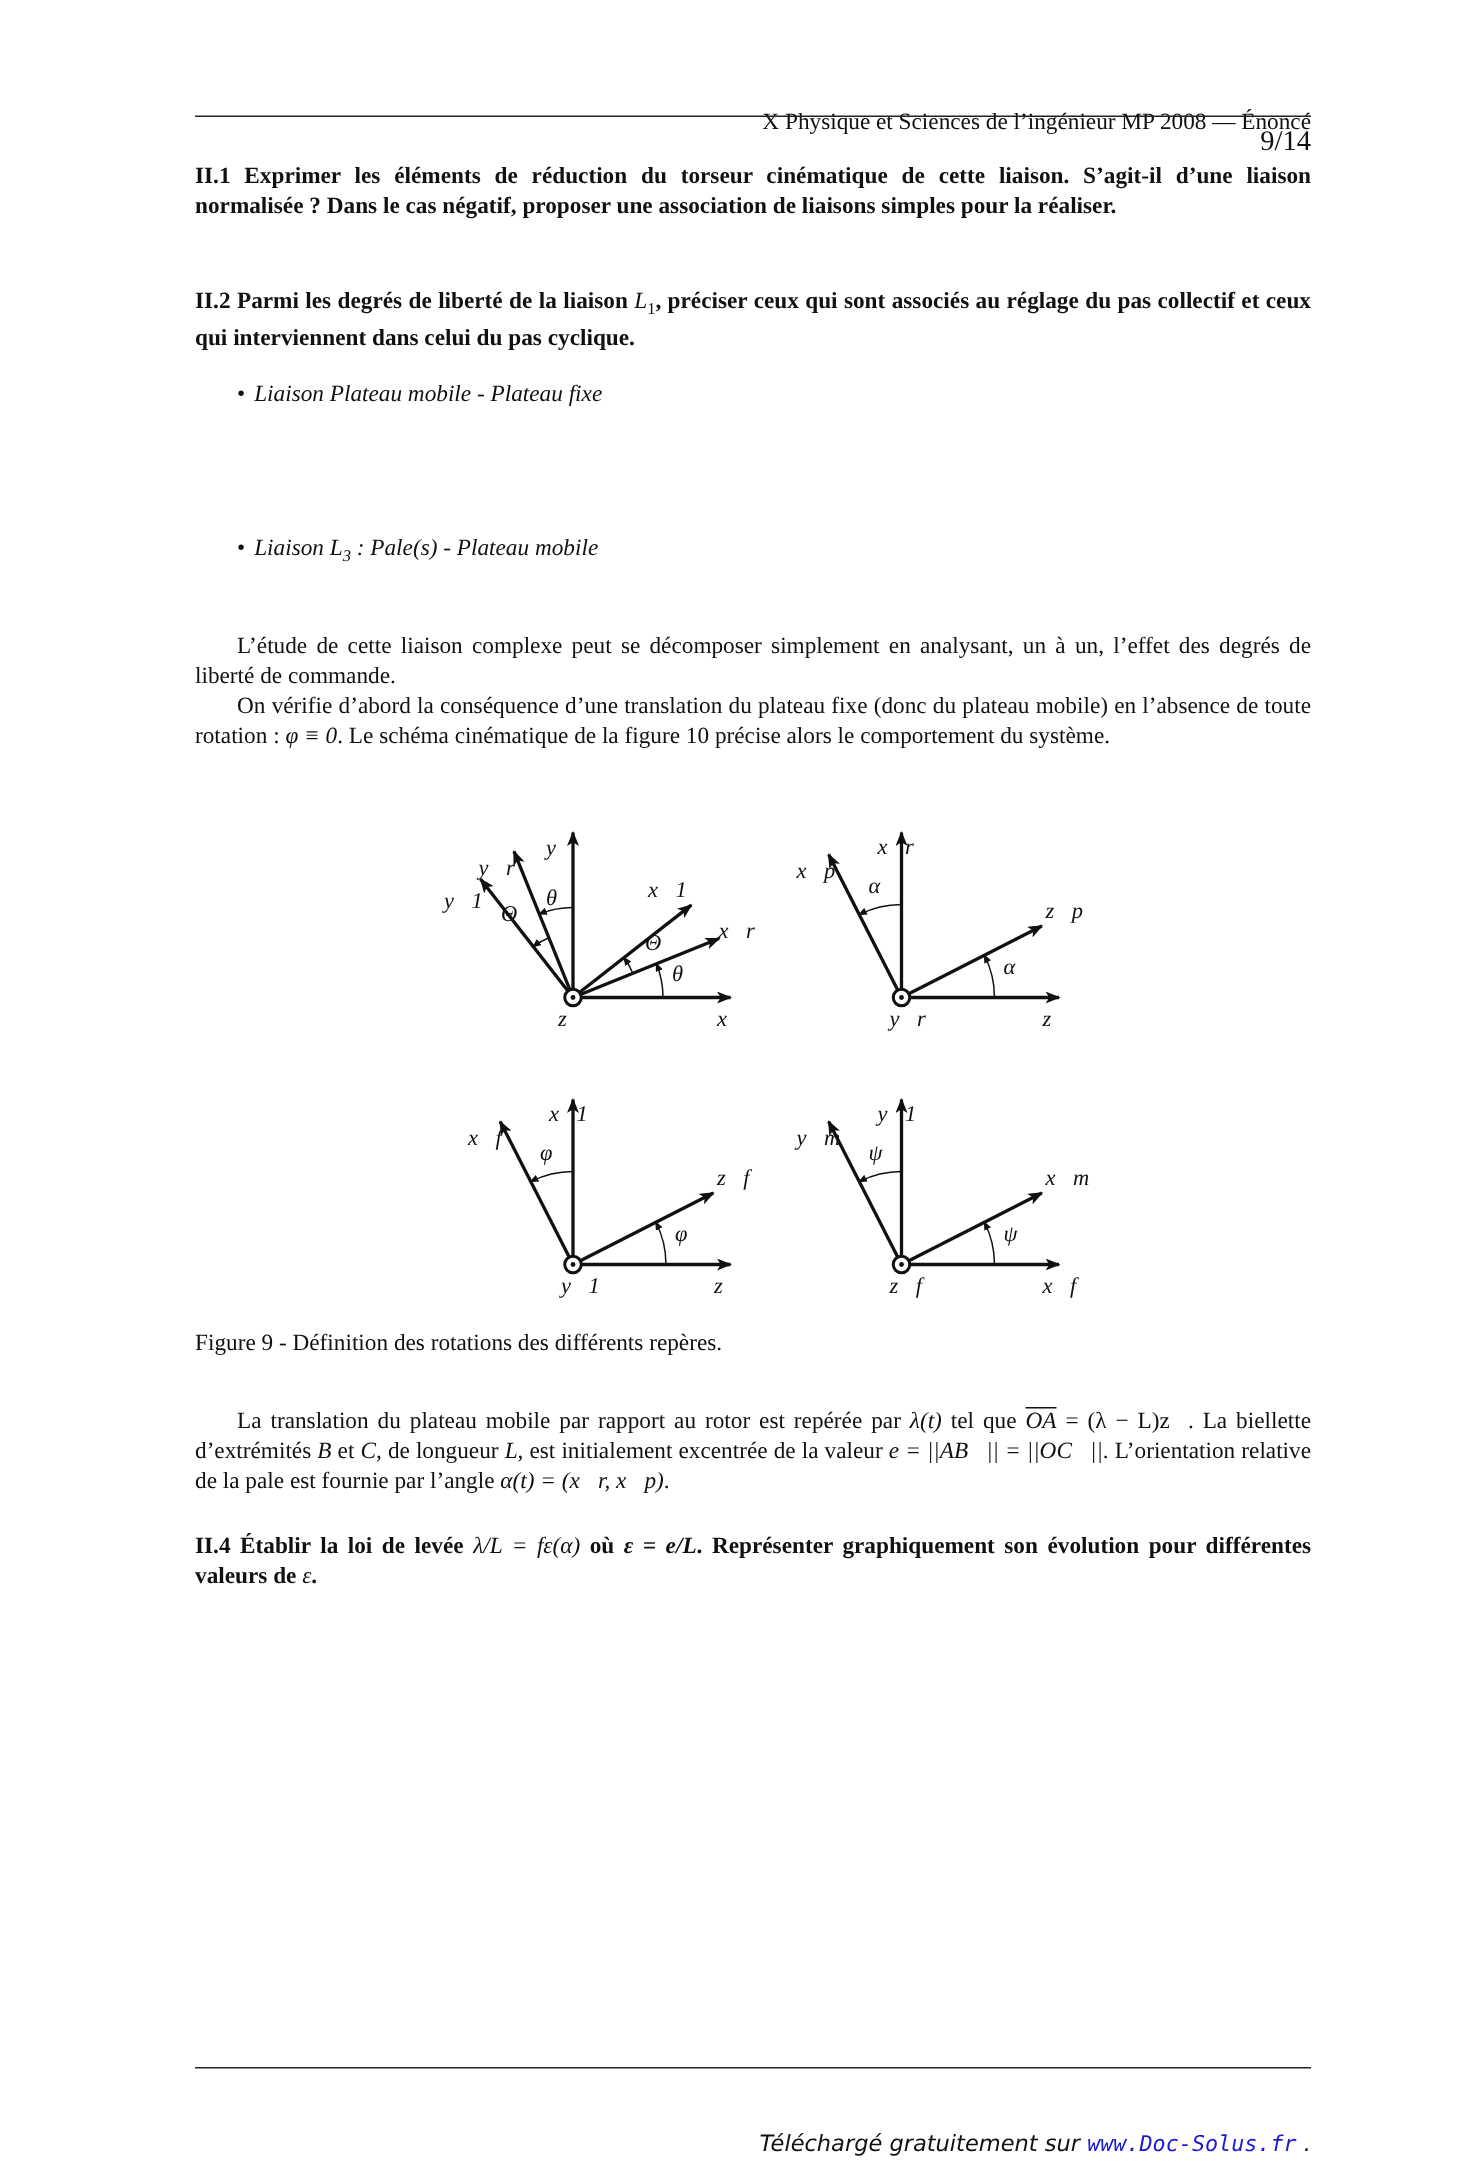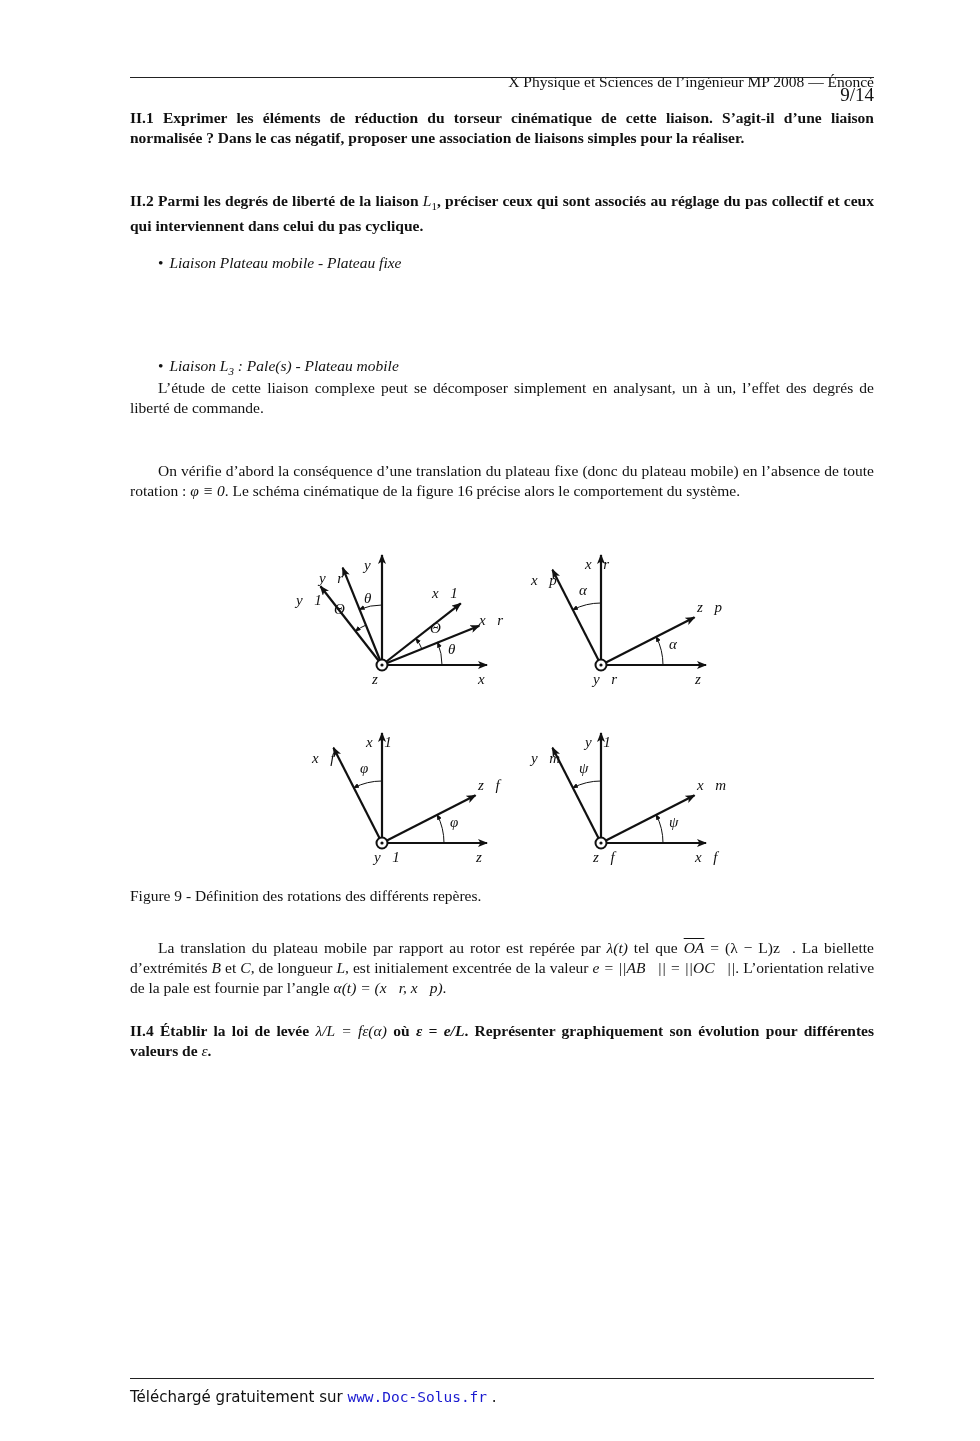--- a/index.html
+++ b/index.html
@@ -16,22 +16,22 @@
   .q { font-weight: bold; }
   .bullet { position: absolute; left: 158px; font-family: "Liberation Serif", serif; font-size: 15.5px; font-style: italic; }
   .bullet .dot { font-style: normal; margin-right: 6px; }
   .para { text-indent: 28px; }
   .math { font-style: italic; }
   .figure { position: absolute; left: 280px; top: 540px; width: 450px; height: 340px; }
   .figure svg text { font-family: "Liberation Serif", serif; font-style: italic; font-size: 15px; fill: #111; }
   .caption { position: absolute; left: 130px; top: 887px; width: 744px; text-align: left;
              font-family: "Liberation Serif", serif; font-size: 15.5px; }
   .footer-rule { position: absolute; left: 130px; top: 1378px; width: 744px; height: 1px; background: #222; }
-  .footer { position: absolute; left: 130px; top: 1388px; width: 744px; text-align: left;
-            font-family: "DejaVu Sans", sans-serif; font-size: 15px; }
+  .footer { position: absolute; left: 130px; top: 1420px; width: 744px; text-align: right;
+            font-family: "DejaVu Sans", sans-serif; font-size: 15px; font-style: italic; }
   .footer a { color: #1a1ad0; text-decoration: none; font-family: "DejaVu Sans Mono", monospace; font-size: 14.5px; }
   .ol { text-decoration: overline; font-style: italic; }
 </style>
 </head>
 <body>
 
 <div class="page">
 
   <div class="header">
     <div class="header-title">X Physique et Sciences de l’ingénieur MP 2008 — Énoncé</div>
@@ -41,23 +41,23 @@
 
   <div class="block q" style="top:108px">II.1 Exprimer les éléments de réduction du torseur cinématique de cette liaison. S’agit-il d’une liaison normalisée ? Dans le cas négatif, proposer une association de liaisons simples pour la réaliser.</div>
 
   <div class="block q" style="top:191px"><span>II.2 Parmi les degrés de liberté de la liaison </span><span class="math" style="font-weight:normal">L</span><sub style="font-weight:normal;font-size:11px">1</sub><span>, préciser ceux qui sont associés au réglage du pas collectif et ceux qui interviennent dans celui du pas cyclique.</span></div>
 
   <div class="bullet" style="top:254px"><span class="dot">•</span><span>Liaison Plateau mobile - Plateau fixe</span></div>
 
 
   <div class="bullet" style="top:357px"><span class="dot">•</span><span>Liaison L</span><sub style="font-size:11px">3</sub><span> : Pale(s) - Plateau mobile</span></div>
 
-  <div class="block para" style="top:378px">L’étude de cette liaison complexe peut se décomposer simplement en analysant, un à un, l’effet des degrés de liberté de commande.</div>
+  <div class="block para" style="top:421px">L’étude de cette liaison complexe peut se décomposer simplement en analysant, un à un, l’effet des degrés de liberté de commande.</div>
 
-  <div class="block para" style="top:461px"><span>On vérifie d’abord la conséquence d’une translation du plateau fixe (donc du plateau mobile) en l’absence de toute rotation : </span><span class="math">φ ≡ 0</span><span>. Le schéma cinématique de la figure 16 précise alors le comportement du système.</span></div>
+  <div class="block para" style="top:461px"><span>On vérifie d’abord la conséquence d’une translation du plateau fixe (donc du plateau mobile) en l’absence de toute rotation : </span><span class="math">φ ≡ 0</span><span>. Le schéma cinématique de la figure 10 précise alors le comportement du système.</span></div>
 
   <div class="figure">
     <svg width="450" height="340" viewBox="0 0 450 340">
       <defs>
         <marker id="ah" markerWidth="10" markerHeight="8" refX="9" refY="4" orient="auto" markerUnits="userSpaceOnUse">
           <path d="M0,0 L10,4 L0,8 L2.5,4 Z" fill="#111"></path>
         </marker>
         <marker id="sa" markerWidth="6" markerHeight="5" refX="5" refY="2.5" orient="auto" markerUnits="userSpaceOnUse">
           <path d="M0,0 L6,2.5 L0,5 Z" fill="#111"></path>
         </marker>

